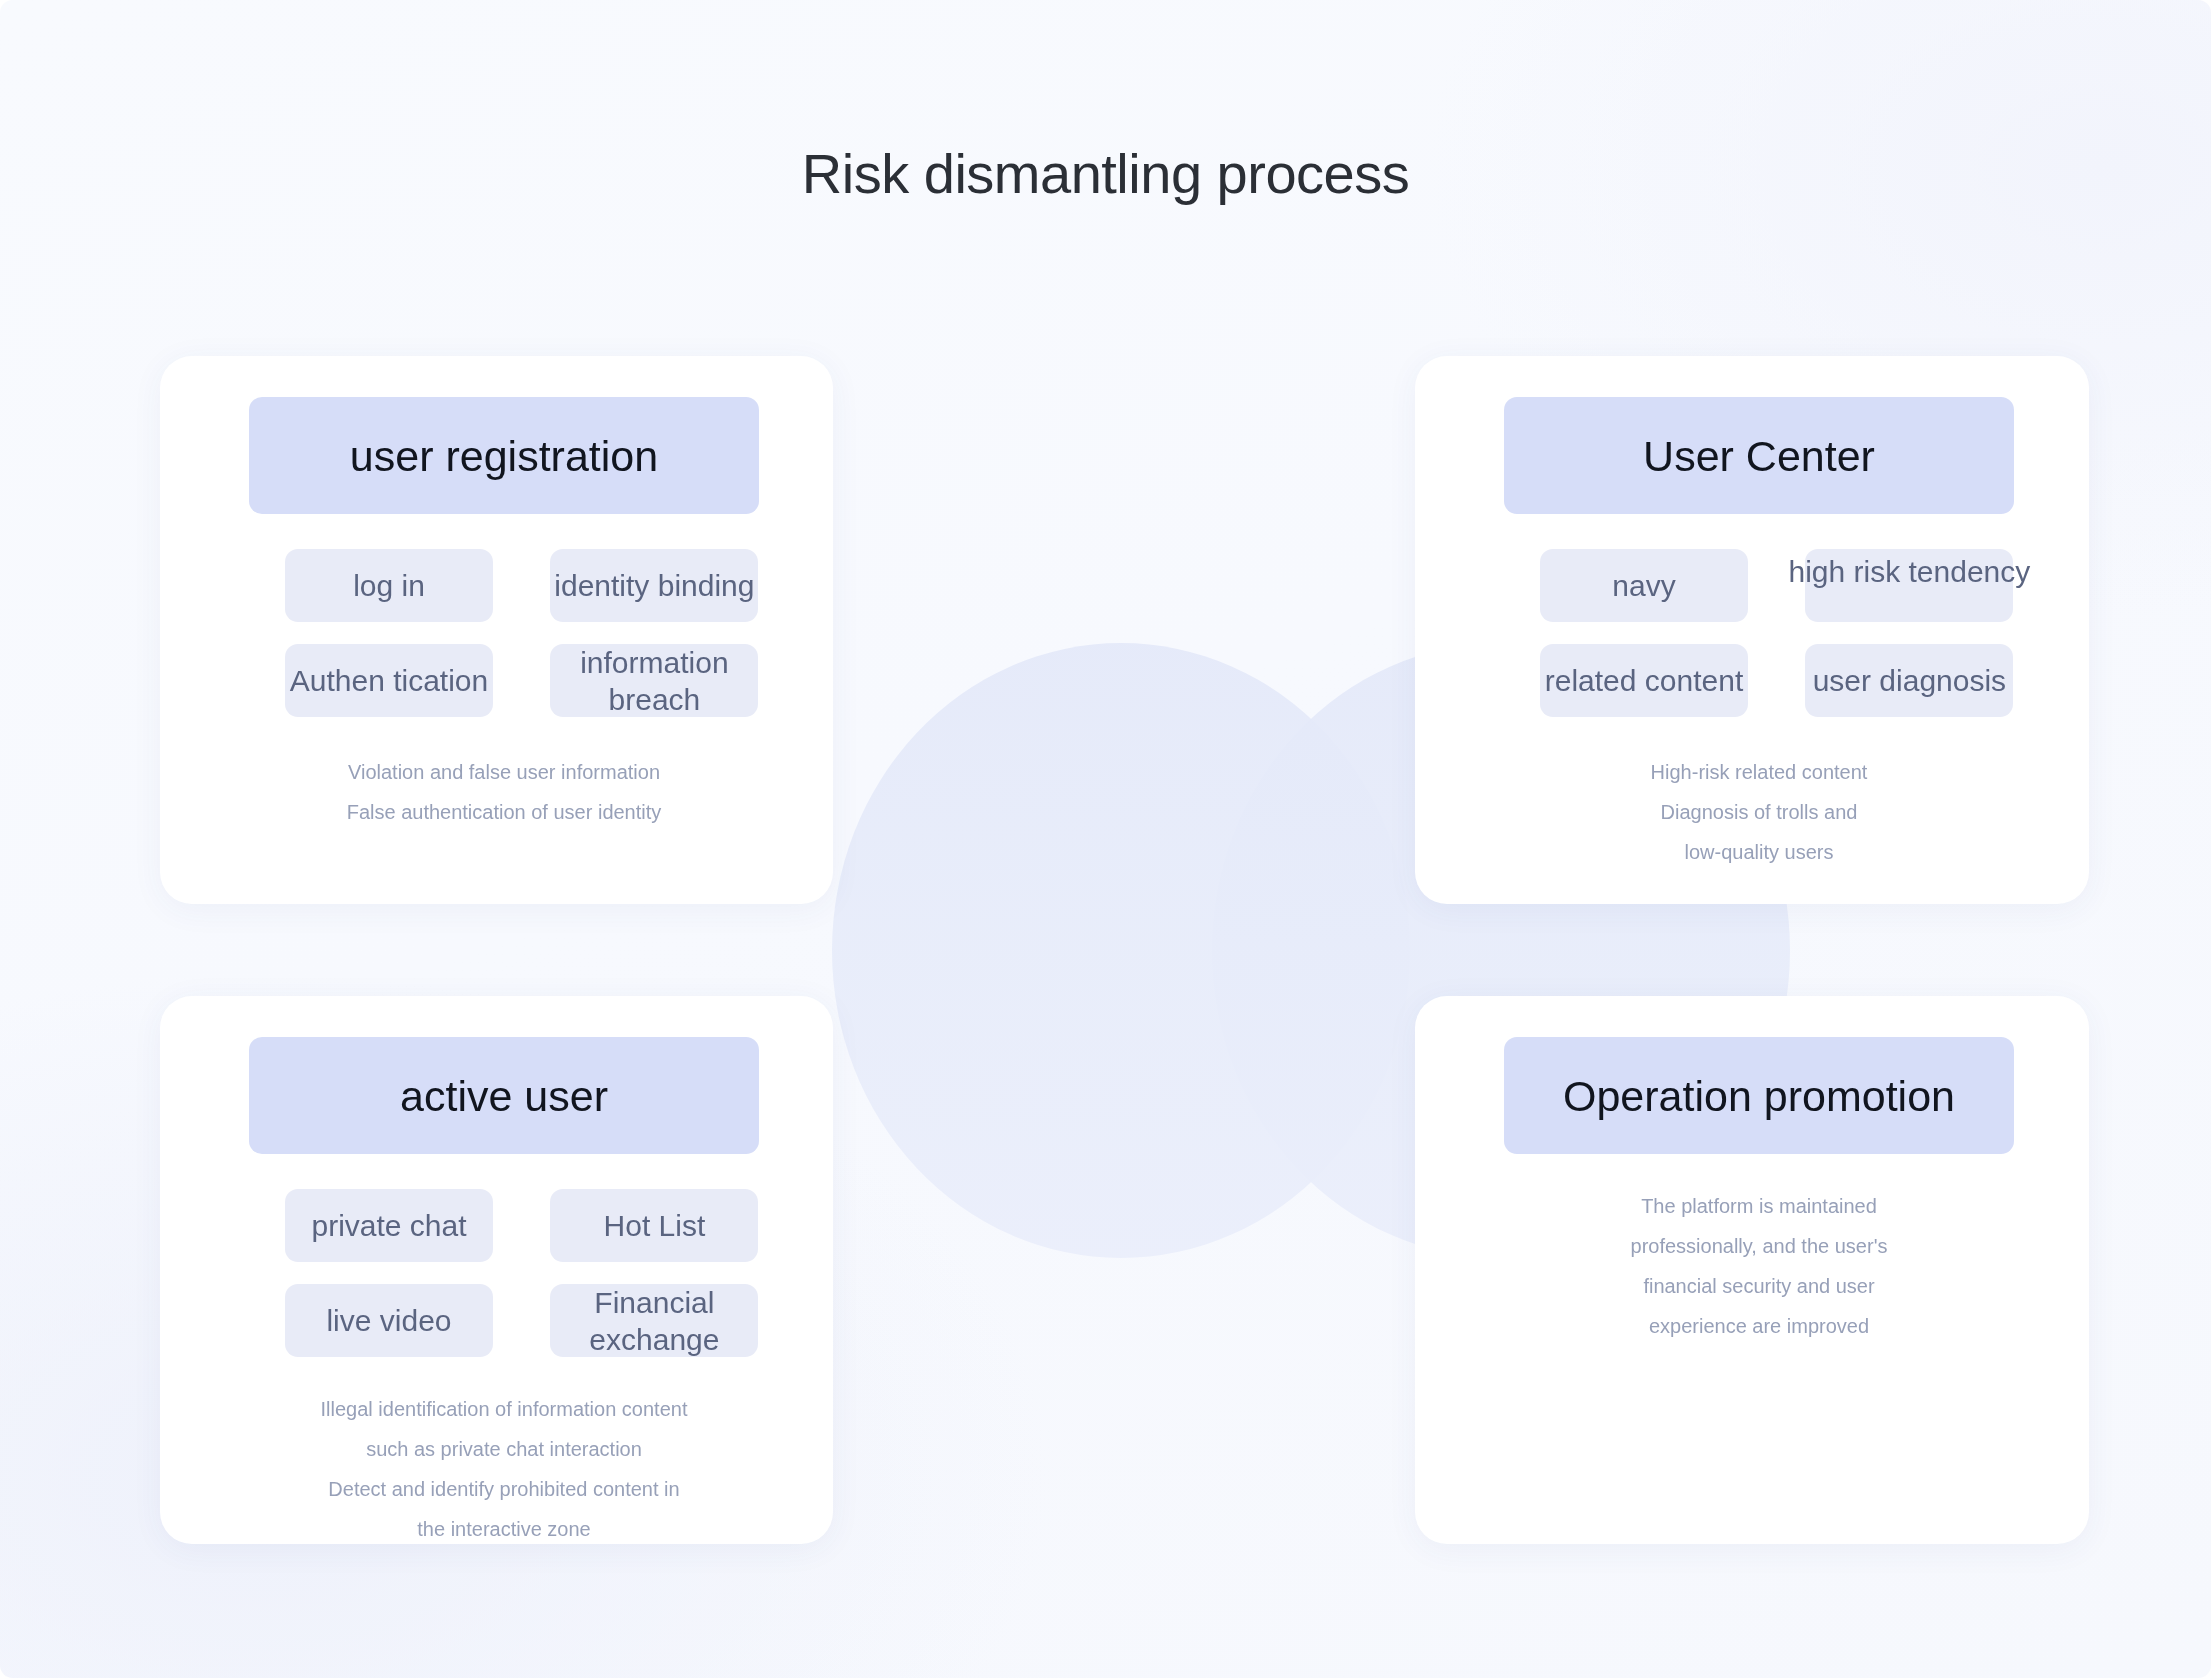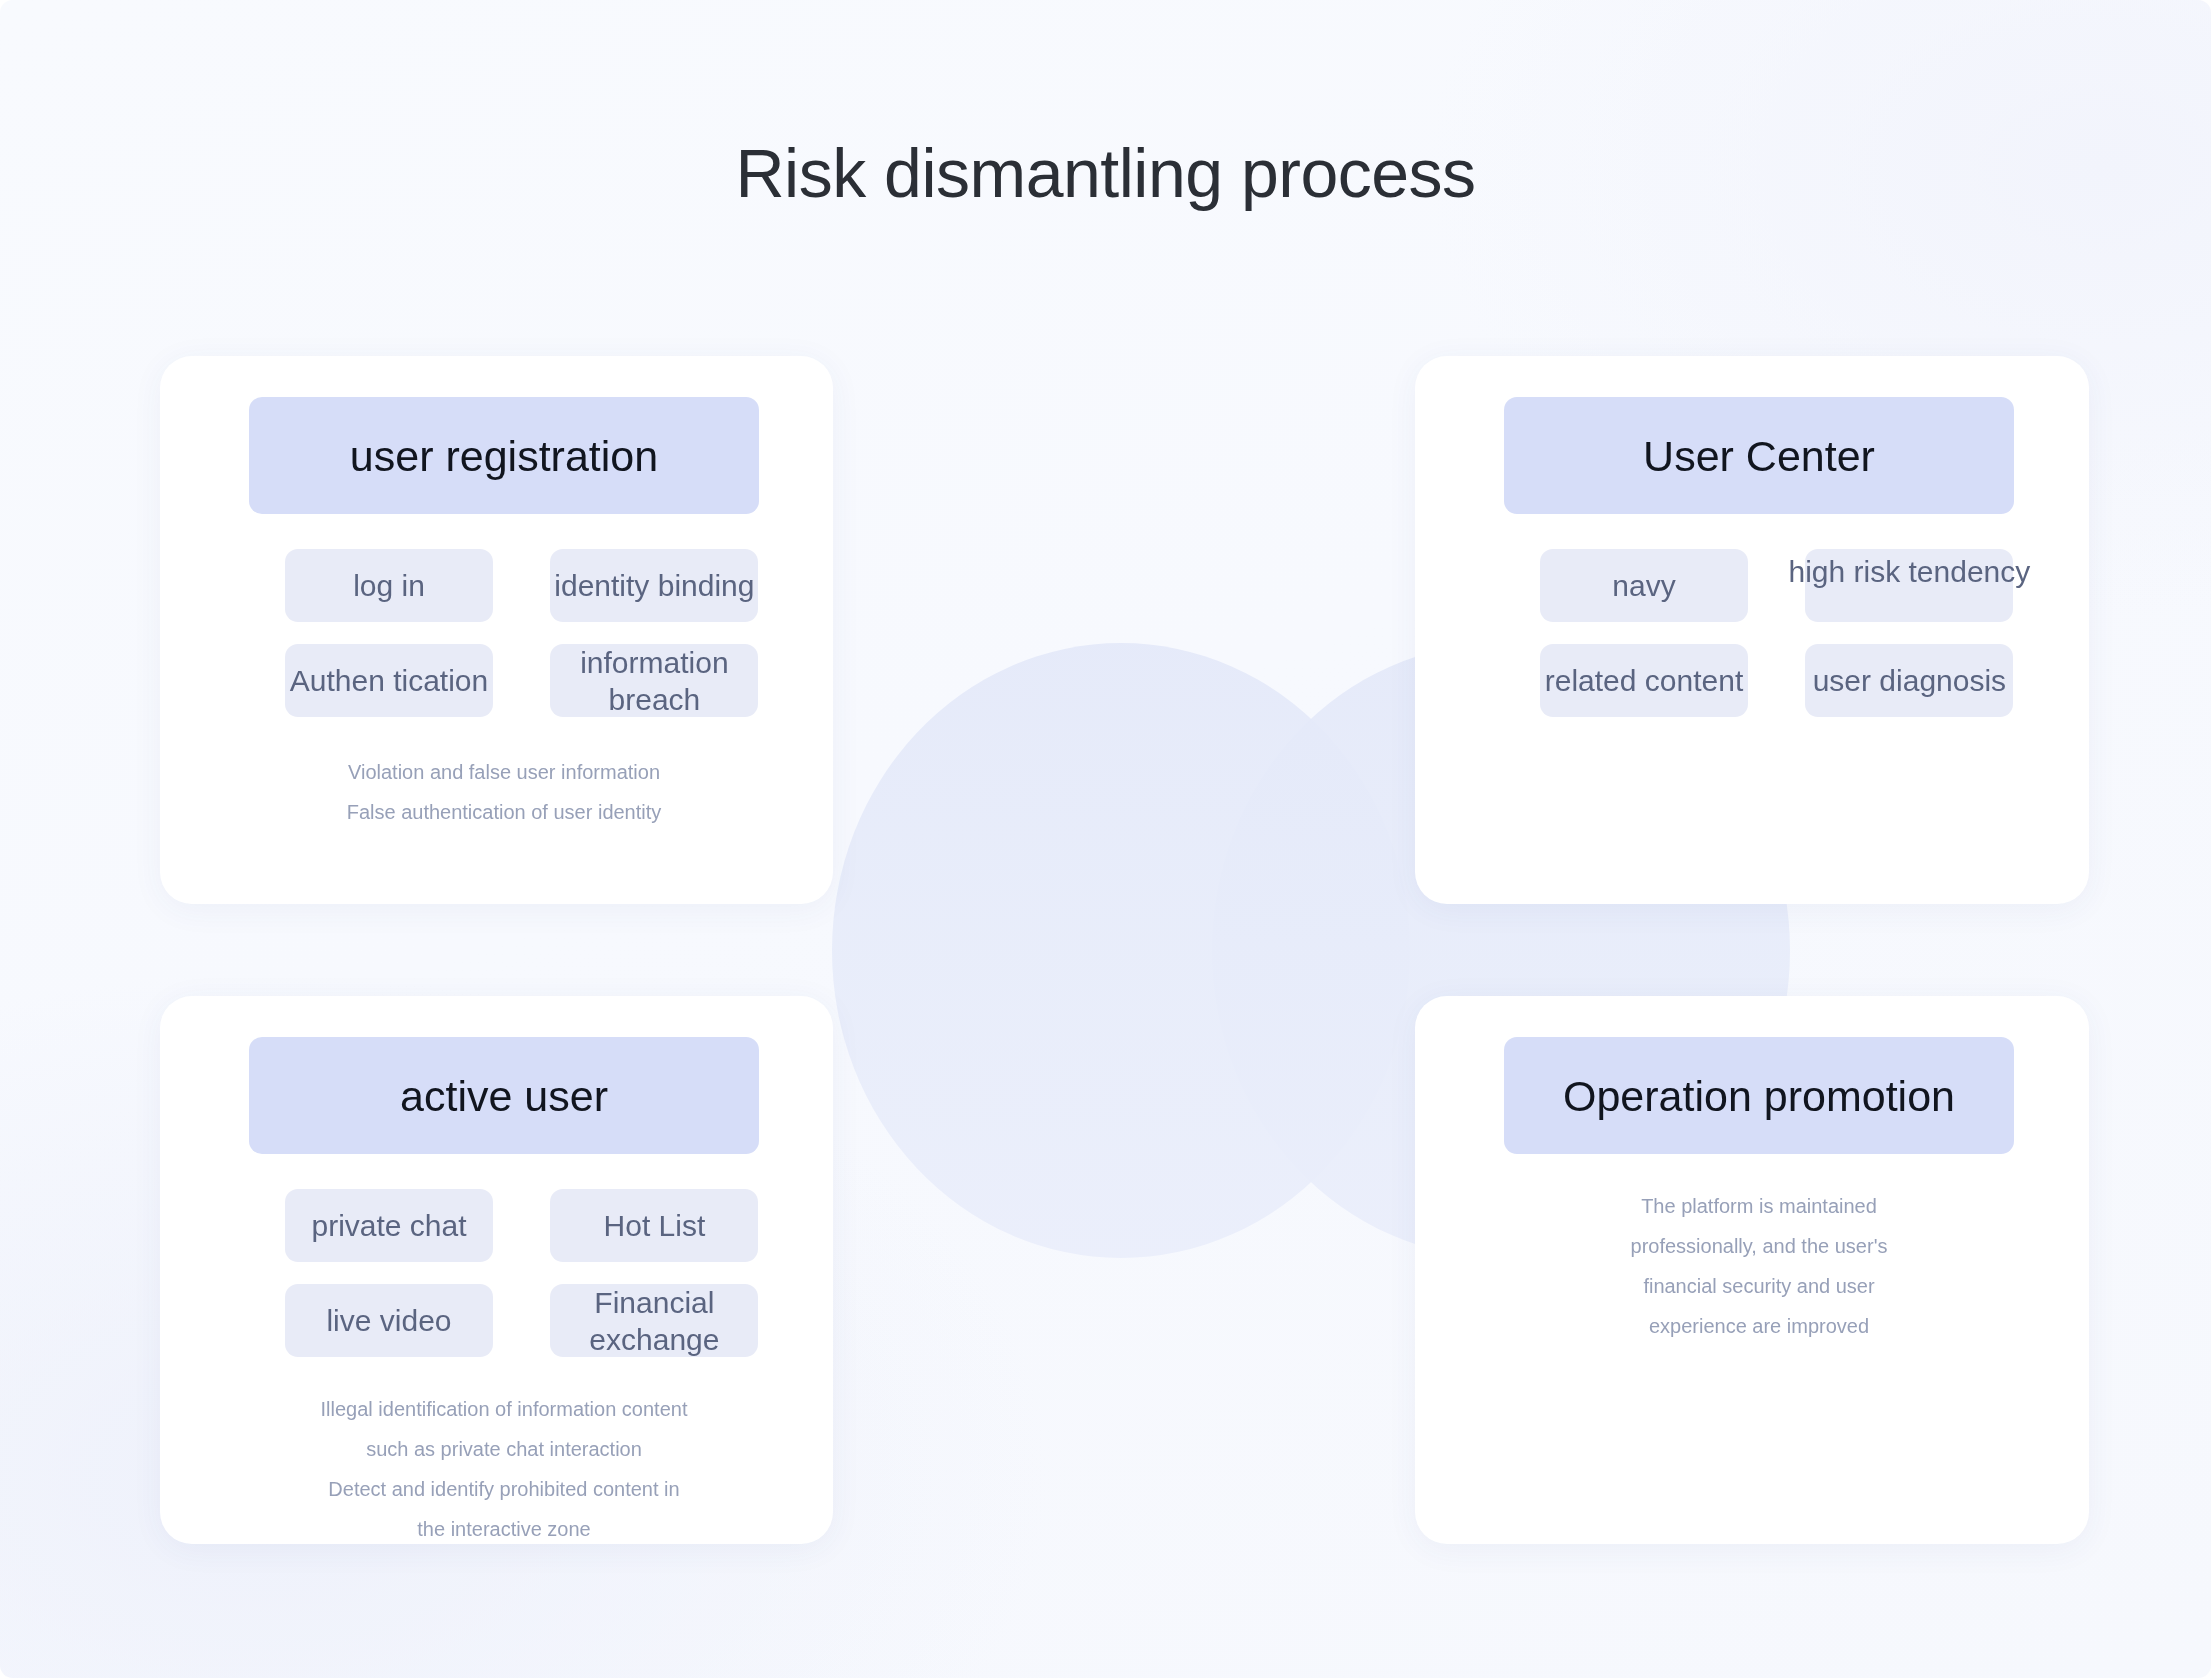--- a/index.html
+++ b/index.html
@@ -26,21 +26,21 @@
     overflow: hidden;
   }
 
   
   .page-title {
     position: absolute;
     left: 0;
     top: 129px;
     width: 2211px;
     text-align: center;
-    font-size: 68px;
+    font-size: 56px;
     line-height: 89px;
     font-weight: 400;
     color: #2b2f36;
     letter-spacing: -0.5px;
   }
 
   
   .blob {
     position: absolute;
     border-radius: 50%;
@@ -180,20 +180,23 @@
 
   <div class="card card-tr">
     <div class="card-inner">
       <div class="card-head">User Center</div>
       <div class="pill-grid">
         <div class="pill">navy</div>
         <div class="pill overflow-x">high risk tendency</div>
         <div class="pill">related content</div>
         <div class="pill">user diagnosis</div>
       </div>
+      <div class="card-desc" style="white-space: pre-line;">High-risk related content
+Diagnosis of trolls and
+low-quality users</div>
     </div>
   </div>
 
   <div class="card card-bl">
     <div class="card-inner">
       <div class="card-head">active user</div>
       <div class="pill-grid">
         <div class="pill">private chat</div>
         <div class="pill">Hot List</div>
         <div class="pill">live video</div>

